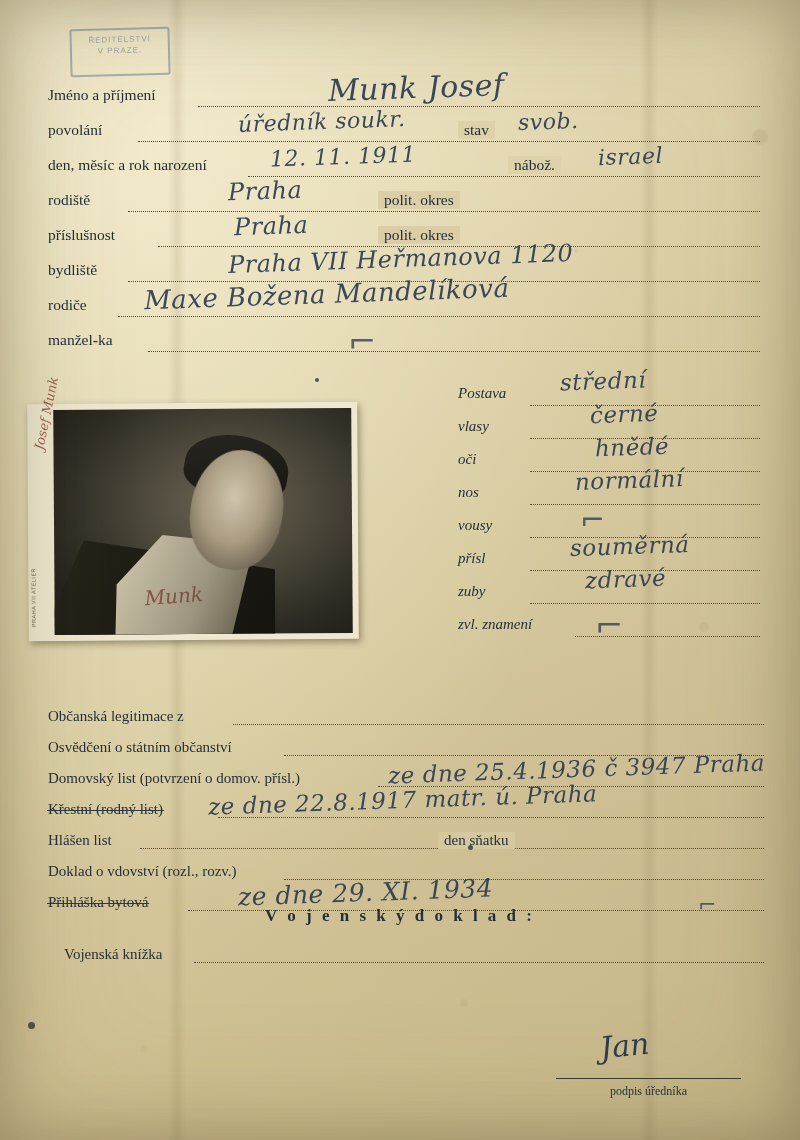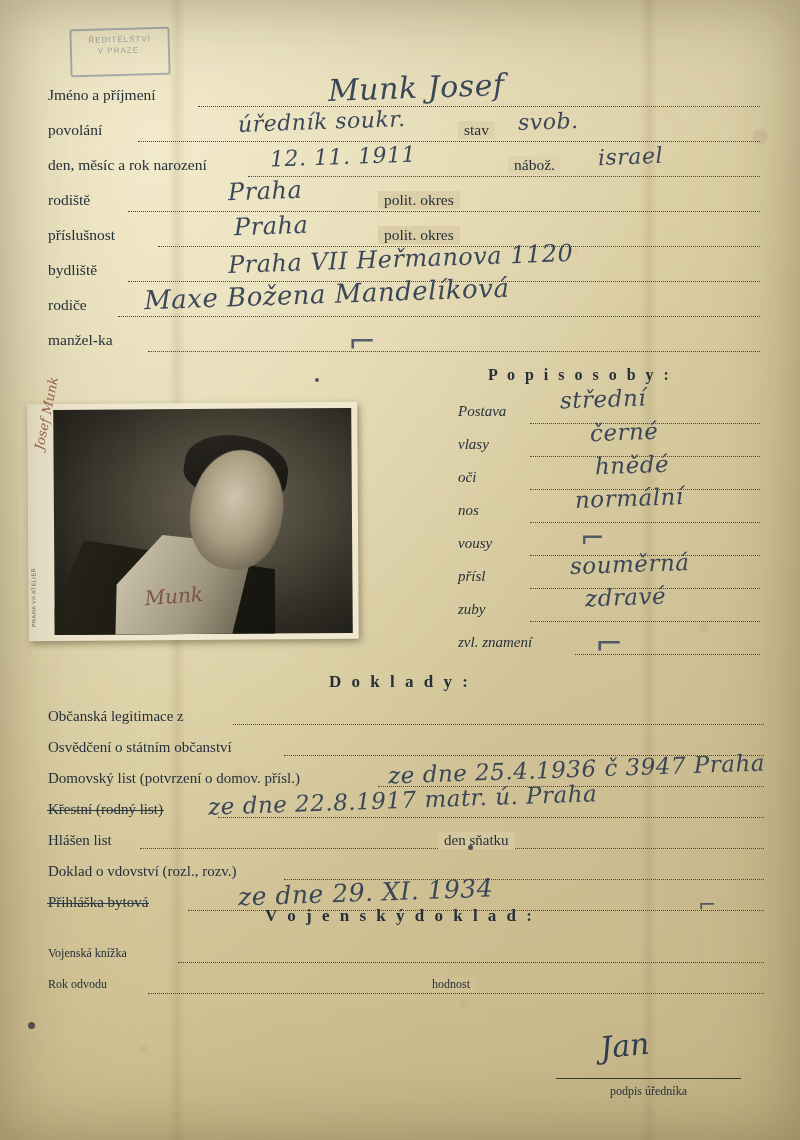--- a/index.html
+++ b/index.html
@@ -256,21 +256,21 @@
     top: 700px;
   }
   .docs .row { height: 31px; font-size: 15px; }
 
   .mil {
     position: absolute;
     left: 48px;
     right: 36px;
     top: 938px;
   }
-  .mil .row { height: 31px; font-size: 12px; }
+  .mil .row { height: 31px; font-size: 15px; margin-left: 16px; }
 
   .signature-line {
     position: absolute;
     left: 556px;
     top: 1078px;
     width: 185px;
     border-top: 1px solid #3a3a30;
   }
   .signature-caption {
     position: absolute;
@@ -384,21 +384,20 @@
       <div class="collar"></div>
       <div class="hair"></div>
       <div class="face"></div>
       <div class="photo-auto">Munk</div>
     </div>
     <div class="photo-sign">Josef Munk</div>
     <div class="photo-studio">PRAHA VII ATELIER</div>
   </div>
 
   <div class="desc">
-    <div class="section-title">P o p i s   o s o b y :</div>
 
     <div class="drow" style="margin-top:12px;">
       <span class="label">Postava</span>
       <span class="dots"></span>
       <span class="hand" style="left:160px; top:-10px; font-size:23px;">střední</span>
     </div>
     <div class="drow">
       <span class="label">vlasy</span>
       <span class="dots"></span>
       <span class="hand" style="left:190px; top:-10px; font-size:23px;">černé</span>
@@ -428,21 +427,20 @@
       <span class="dots"></span>
       <span class="hand" style="left:185px; top:-10px; font-size:23px;">zdravé</span>
     </div>
     <div class="drow">
       <span class="label">zvl. znamení</span>
       <span class="dots" style="left:175px;"></span>
       <span class="swirl" style="left:195px; top:-4px; font-size:34px;">⌐</span>
     </div>
   </div>
 
-  <div class="center-title" style="top:672px;">D o k l a d y :</div>
 
   <div class="docs">
     <div class="row">
       <span class="label">Občanská legitimace z</span>
       <span class="dots" style="left:185px; right:0;"></span>
     </div>
     <div class="row">
       <span class="label">Osvědčení o státním občanství</span>
       <span class="dots" style="left:236px; right:0;"></span>
     </div>
@@ -474,25 +472,20 @@
     </div>
   </div>
 
   <div class="center-title" style="top:906px;">V o j e n s k ý   d o k l a d :</div>
 
   <div class="mil">
     <div class="row">
       <span class="label">Vojenská knížka</span>
       <span class="dots" style="left:130px; right:0;"></span>
     </div>
-    <div class="row">
-      <span class="label">Rok odvodu</span>
-      <span class="dots" style="left:100px; right:0;"></span>
-      <span class="label2" style="left:378px; background:linear-gradient(#cfc094,#cfc094); padding:0 6px;">hodnost</span>
-    </div>
   </div>
 
   <div class="ink-dot" style="left:28px; top:1022px; width:7px; height:7px;"></div>
 
   <div class="officer-sign">Jan</div>
   <div class="signature-line"></div>
   <div class="signature-caption">podpis úředníka</div>
 
   <div class="edge-shade"></div>
 </div>

